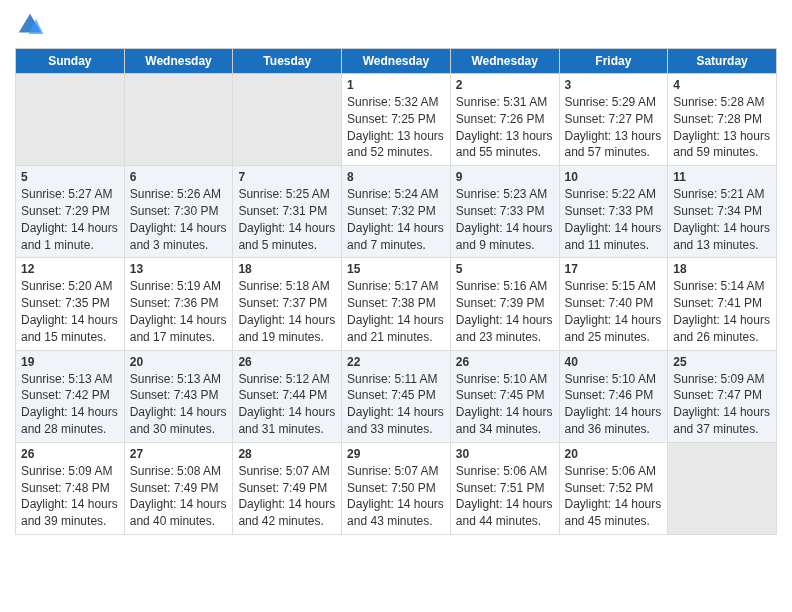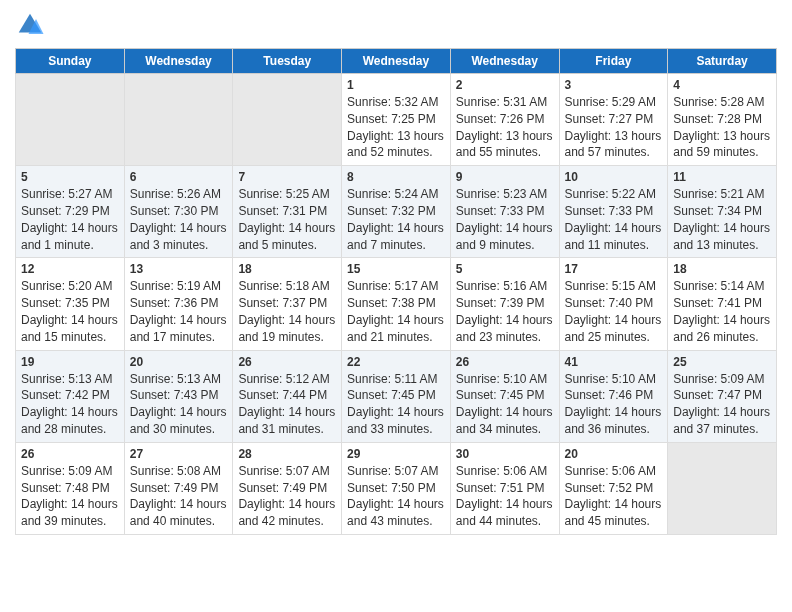--- a/index.html
+++ b/index.html
@@ -224,21 +224,21 @@
           </td>
           <td>
             <span class="day-number">22</span>
             <div class="day-info">Sunrise: 5:11 AM<br>Sunset: 7:45 PM<br>Daylight: 14 hours and 33 minutes.</div>
           </td>
           <td>
             <span class="day-number">26</span>
             <div class="day-info">Sunrise: 5:10 AM<br>Sunset: 7:45 PM<br>Daylight: 14 hours and 34 minutes.</div>
           </td>
           <td>
-            <span class="day-number">41</span>
+            <span class="day-number">40</span>
             <div class="day-info">Sunrise: 5:10 AM<br>Sunset: 7:46 PM<br>Daylight: 14 hours and 36 minutes.</div>
           </td>
           <td>
             <span class="day-number">25</span>
             <div class="day-info">Sunrise: 5:09 AM<br>Sunset: 7:47 PM<br>Daylight: 14 hours and 37 minutes.</div>
           </td>
         </tr>
         <tr>
           <td>
             <span class="day-number">26</span>

